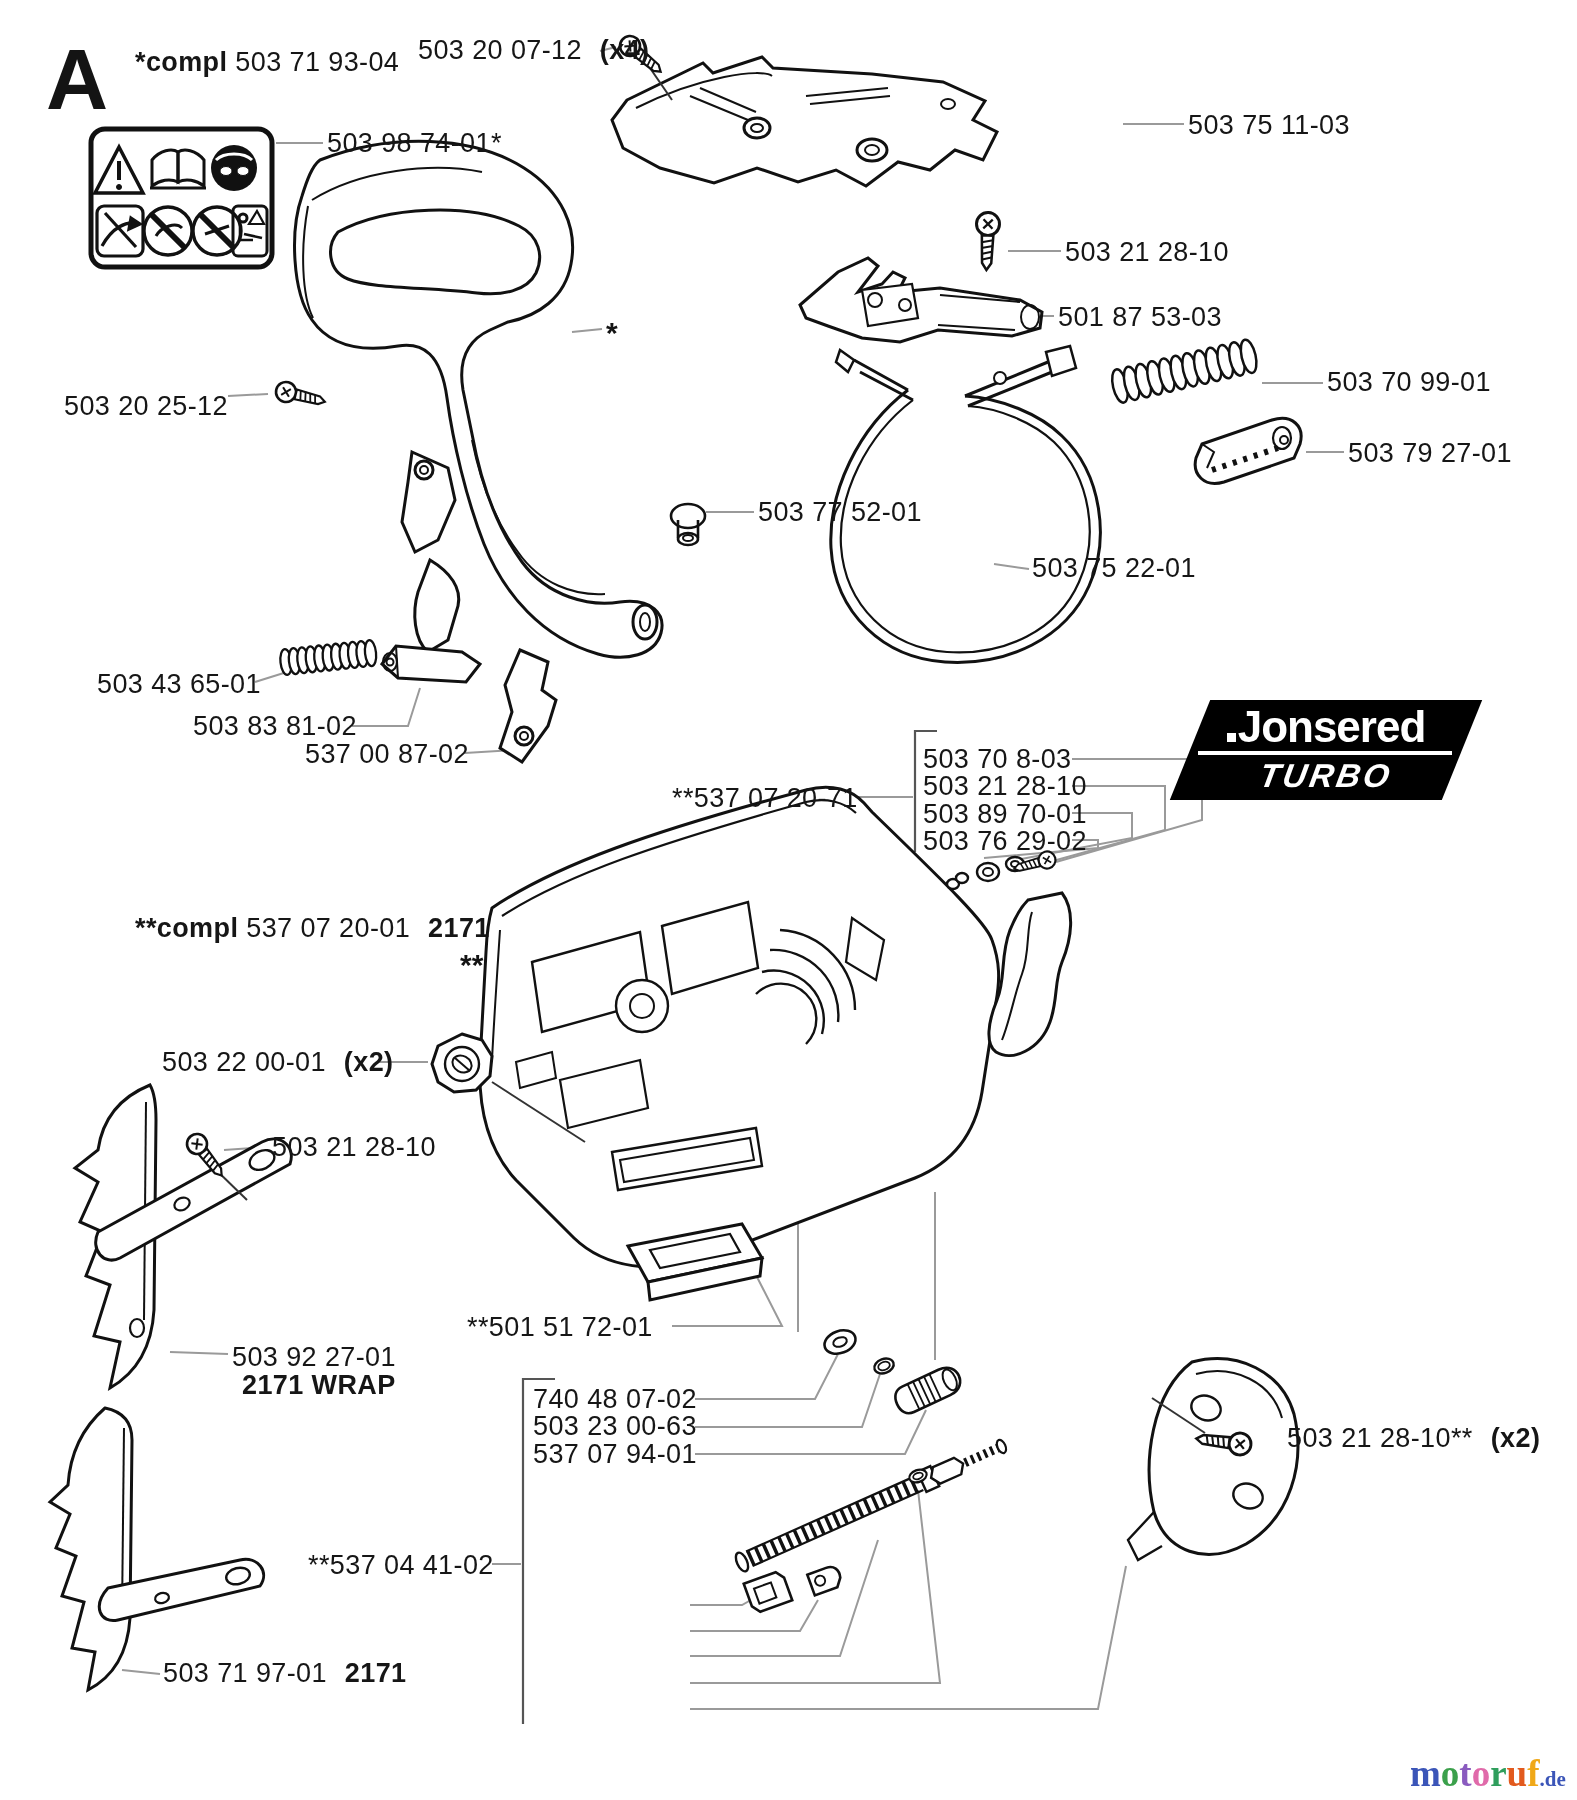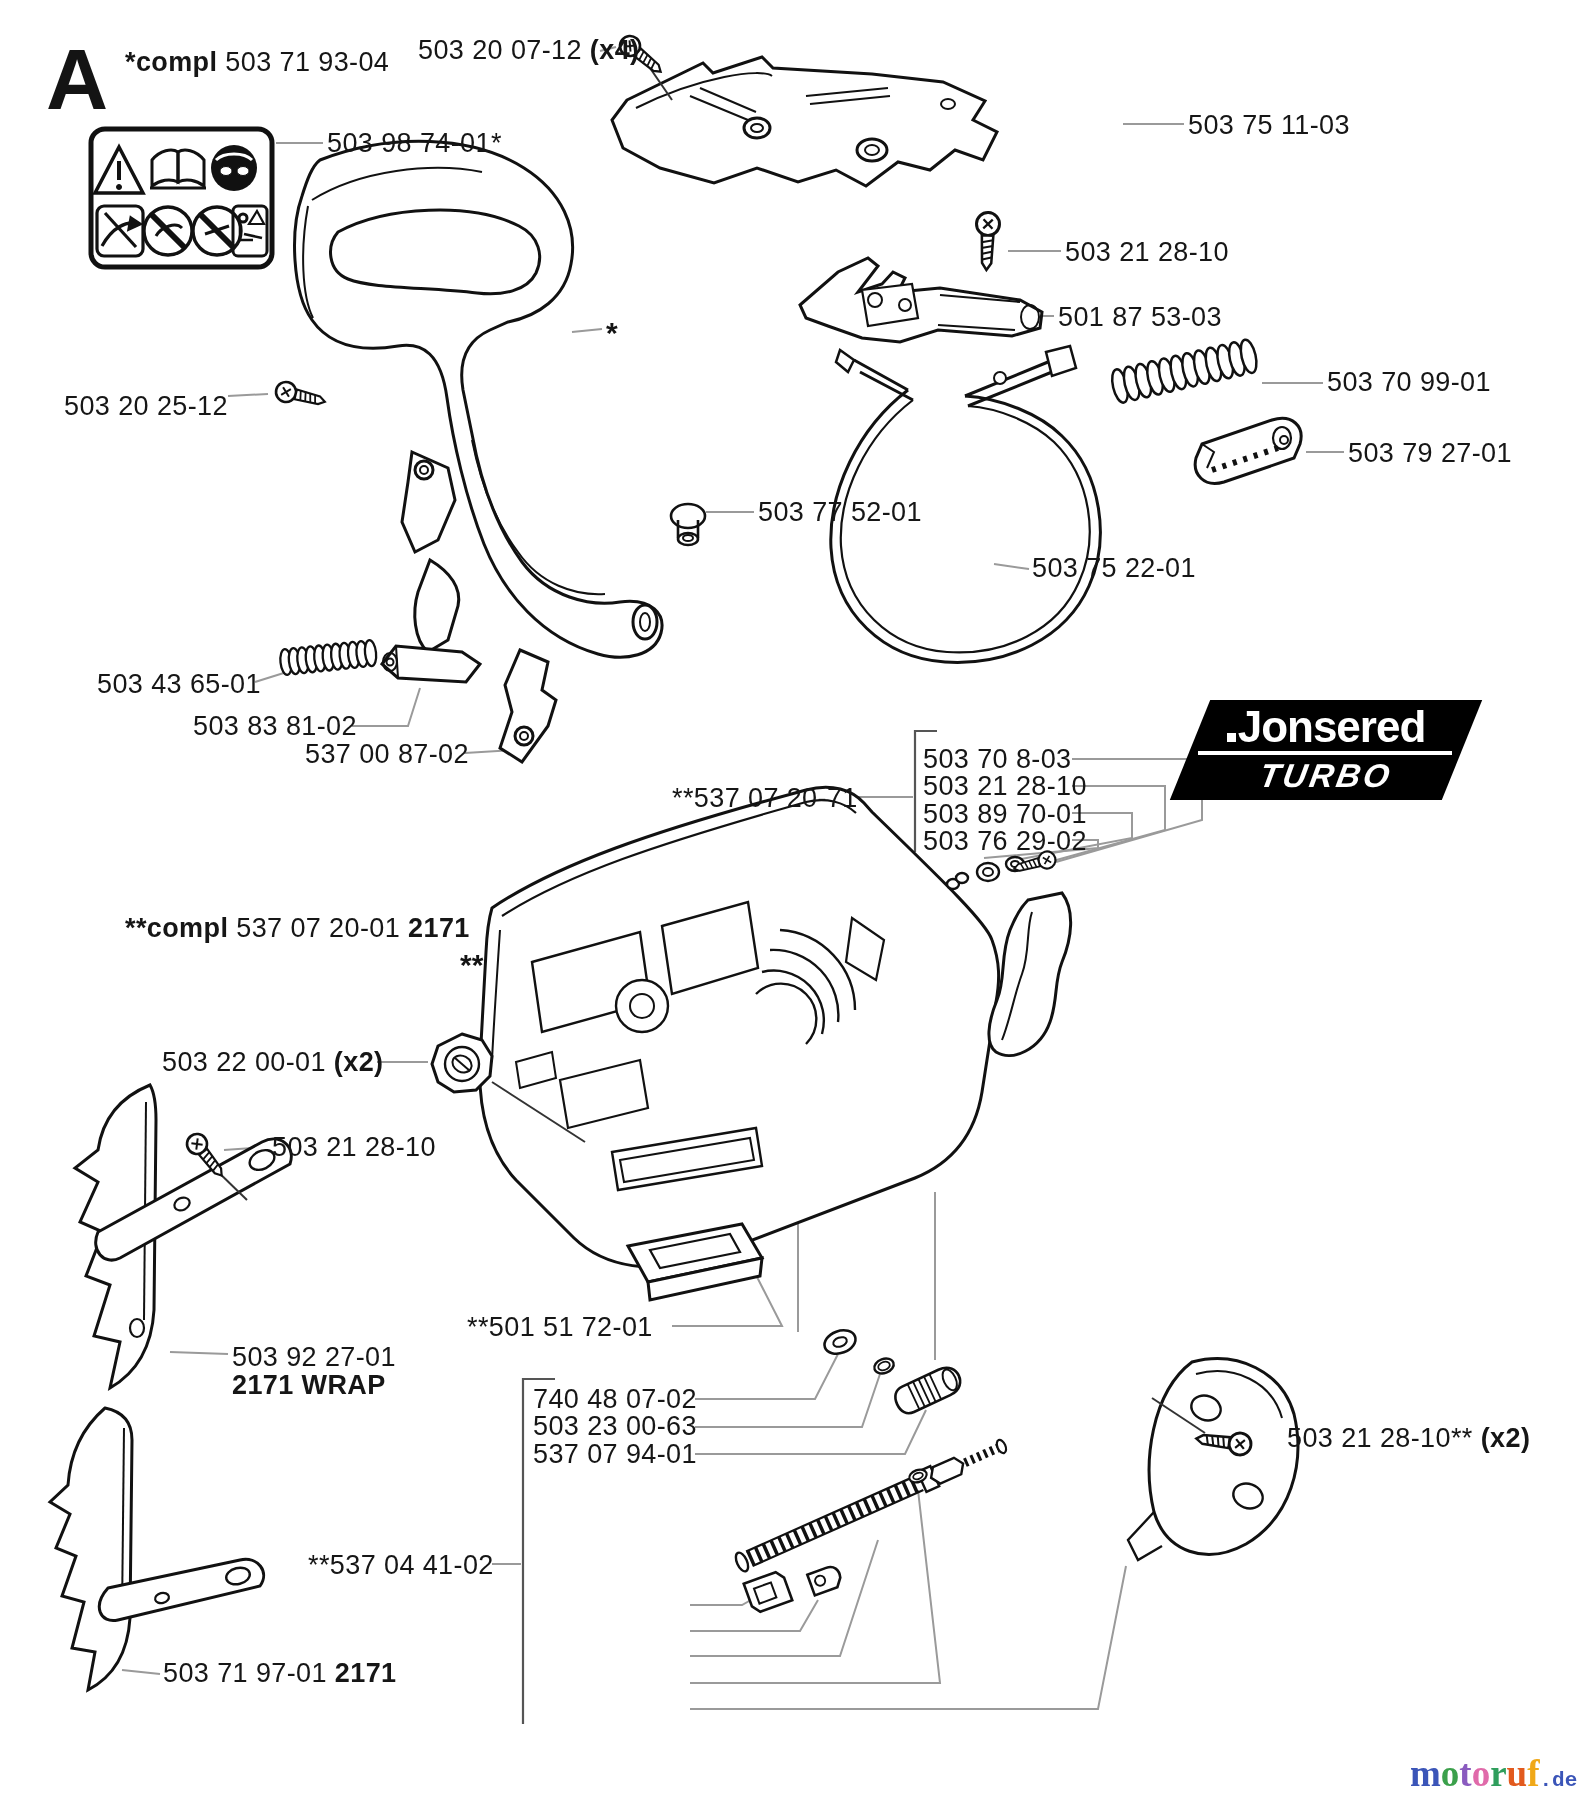--- a/index.html
+++ b/index.html
@@ -1,20 +1,20 @@
 <!DOCTYPE html>
 <html><head>
 <meta charset="utf-8">
 <style>
   html,body{margin:0;padding:0;background:#fff;}
   #canvas{position:relative;width:1577px;height:1800px;background:#fff;overflow:hidden;
           font-family:"Liberation Sans",sans-serif;color:#141414;}
   svg.art{position:absolute;left:0;top:0;}
   .lbl{position:absolute;font-size:27px;line-height:28px;white-space:nowrap;letter-spacing:.4px;color:#161616;}
-  .b{font-weight:bold;}
+  .b{font-weight:bold;margin-left:10px;}
   .grp .row{line-height:27.4px;}
   .grp3 .row{line-height:26.5px;}
   .secA{position:absolute;left:46px;top:30px;font-size:86px;font-weight:900;letter-spacing:0;}
   .star-mark{position:absolute;font-size:30px;font-weight:bold;}
   
   .logo{position:absolute;left:1190px;top:700px;width:272px;height:100px;}
   .logo-bg{position:absolute;left:0;top:0;width:100%;height:100%;background:#000;transform:skewX(-22deg);}
   .logo-inner{position:absolute;left:14px;top:4px;width:244px;}
   .logo-brand{color:#fff;font-weight:bold;font-size:44px;line-height:46px;letter-spacing:-1px;text-align:center;}
   .logo-dot{display:inline-block;width:9px;height:9px;background:#fff;margin-right:2px;}
@@ -410,16 +410,16 @@
 <div class="logo">
   <div class="logo-bg"></div>
   <div class="logo-inner">
     <div class="logo-brand"><span class="logo-dot"></span><span>Jonsered</span></div>
     <div class="logo-rule"></div>
     <div class="logo-model">TURBO</div>
   </div>
 </div>
 
 <div class="wm">
-  <span style="color: rgb(59, 85, 184);">m</span><span style="color: rgb(59, 160, 75);">o</span><span style="color: rgb(138, 91, 191);">t</span><span style="color: rgb(224, 106, 170);">o</span><span style="color: rgb(47, 158, 92);">r</span><span style="color: rgb(226, 90, 30);">u</span><span style="color: rgb(240, 168, 24);">f</span><span class="de" style="color: rgb(59, 85, 184); font-family: Liberation Mono, monospace;">.de</span>
+  <span style="color: rgb(59, 85, 184);">m</span><span style="color: rgb(59, 160, 75);">o</span><span style="color: rgb(138, 91, 191);">t</span><span style="color: rgb(224, 106, 170);">o</span><span style="color: rgb(47, 158, 92);">r</span><span style="color: rgb(226, 90, 30);">u</span><span style="color: rgb(240, 168, 24);">f</span><span class="de" style="color: rgb(59, 85, 184);">.de</span>
 </div>
 
 </div>
 
 </body></html>

